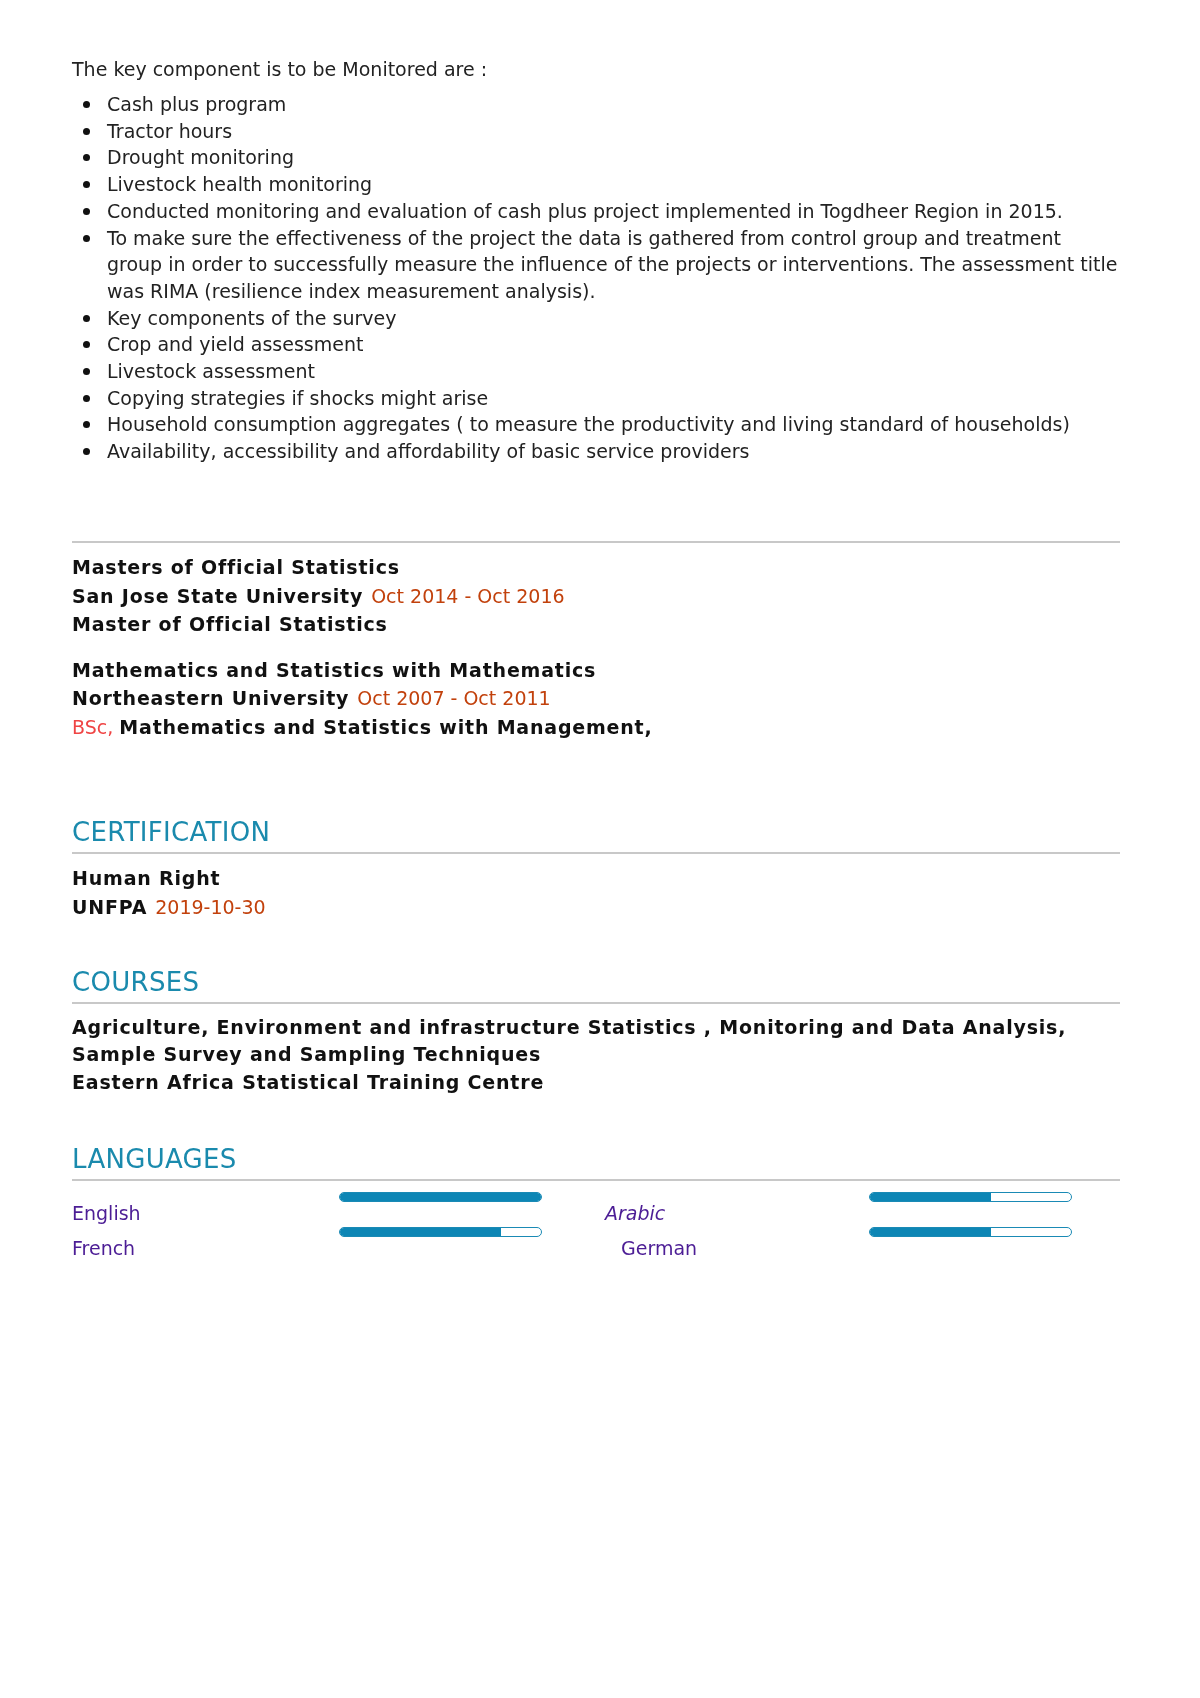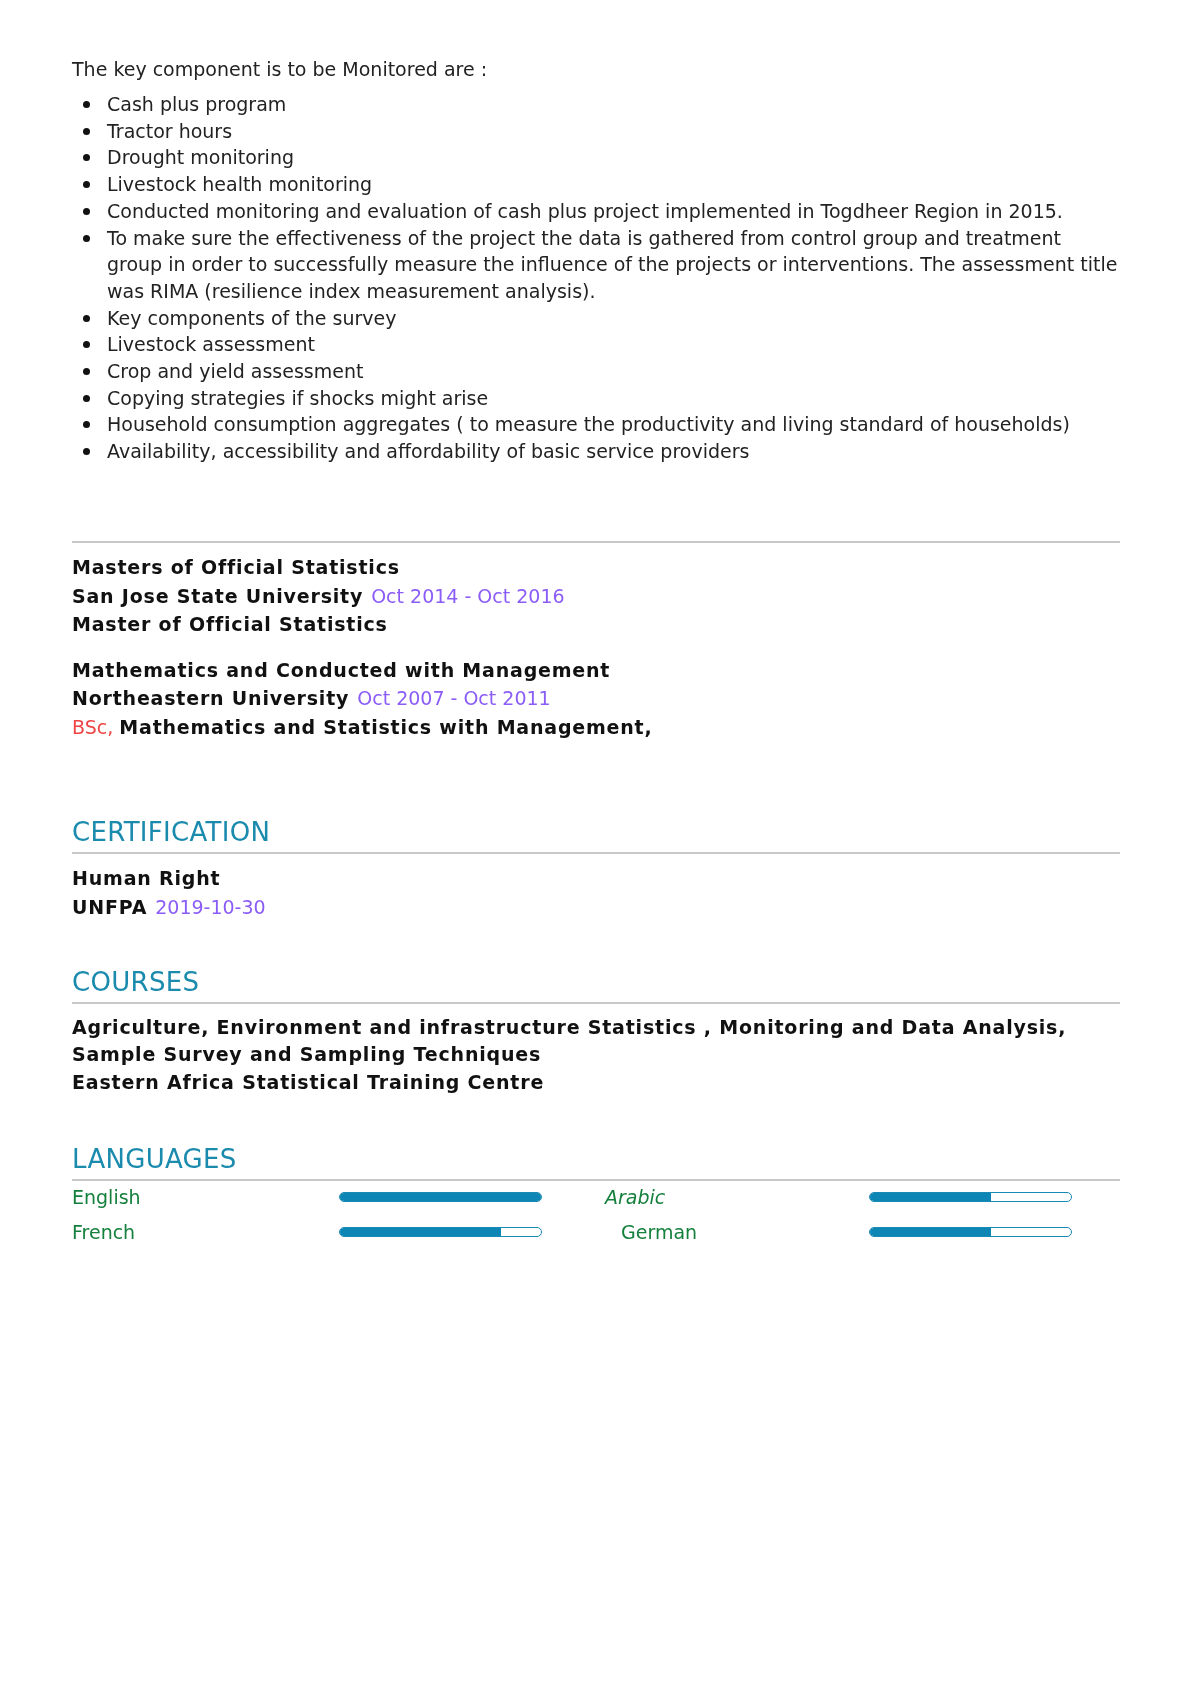--- a/index.html
+++ b/index.html
@@ -8,68 +8,68 @@
   .page { position: absolute; left: 72px; top: 0; width: 1048px; }
   .intro { position: absolute; top: 56px; left: 0; font-size: 19px; line-height: 26px; color: #222; }
   .bullets { position: absolute; top: 91px; left: 0; margin: 0; padding: 0; list-style: none; width: 1048px; }
   .bullets li { position: relative; padding-left: 35px; font-size: 19px; line-height: 26.7px; color: #222; }
   .bullets li::before { content: ""; position: absolute; left: 11px; top: 10px; width: 7px; height: 7px; border-radius: 50%; background: #111; }
 
   .section { position: absolute; left: 0; width: 1048px; }
   .sec-title { font-size: 26px; line-height: 30px; color: #1a8aad; letter-spacing: 0.3px; height: 30px; }
   .sec-rule { height: 2px; background: #c8c8c8; margin-top: 5px; width: 1048px; }
   .strong { font-weight: bold; font-size: 19px; line-height: 28.5px; letter-spacing: 0.8px; color: #111; }
-  .date { font-weight: normal; color: #8b5cf6; letter-spacing: 0; margin-left: 8px; }
+  .date { font-weight: normal; color: #c2410c; letter-spacing: 0; margin-left: 8px; }
   .normal { font-weight: normal; letter-spacing: 0; color: #ef4444; }
   .edu-entry { margin-top: 10px; }
   .edu-entry + .edu-entry { margin-top: 17px; }
 
   .lang-grid { position: absolute; left: 0; width: 1048px; }
   .lang-row { position: absolute; height: 26px; width: 1048px; }
-  .lang { position: absolute; top: 0; font-size: 19px; line-height: 26px; color: #15803d; }
+  .lang { position: absolute; top: 16px; font-size: 19px; line-height: 26px; color: #4c1d95; }
   .bar { position: absolute; top: 8px; width: 203px; height: 10px; border: 1.5px solid #1a8ab5; border-radius: 7px; background: #fff; overflow: hidden; box-sizing: border-box; }
   .bar .fill { height: 100%; background: #0d86b5; }
 </style>
 </head>
 <body>
 
 <div class="page">
 
   <div class="intro">The key component is to be Monitored are :</div>
 
   <ul class="bullets">
     <li>Cash plus program</li>
     <li>Tractor hours</li>
     <li>Drought monitoring</li>
     <li>Livestock health monitoring</li>
     <li>Conducted monitoring and evaluation of cash plus project implemented in Togdheer Region in 2015.</li>
     <li>To make sure the effectiveness of the project the data is gathered from control group and treatment group in order to successfully measure the influence of the projects or interventions. The assessment title was RIMA (resilience index measurement analysis).</li>
     <li>Key components of the survey</li>
+    <li>Crop and yield assessment</li>
     <li>Livestock assessment</li>
-    <li>Crop and yield assessment</li>
     <li>Copying strategies if shocks might arise</li>
     <li>Household consumption aggregates ( to measure the productivity and living standard of households)</li>
     <li>Availability, accessibility and affordability of basic service providers</li>
   </ul>
 
   <div class="section" style="top:536px;">
     <div class="sec-rule"></div>
 
     <div class="edu-entry">
       <div class="strong">Masters of Official Statistics</div>
       <div class="strong">
         <span>San Jose State University</span><span class="date">Oct 2014 - Oct 2016</span>
       </div>
       <div class="strong">
         <span class="normal"></span><span>Master of Official Statistics</span>
       </div>
     </div>
 
     <div class="edu-entry">
-      <div class="strong">Mathematics and Conducted with Management</div>
+      <div class="strong">Mathematics and Statistics with Mathematics</div>
       <div class="strong">
         <span>Northeastern University</span><span class="date">Oct 2007 - Oct 2011</span>
       </div>
       <div class="strong">
         <span class="normal">BSc, </span><span>Mathematics  and Statistics with Management,</span>
       </div>
     </div>
   </div>
 
   <div class="section" style="top:817px;">

